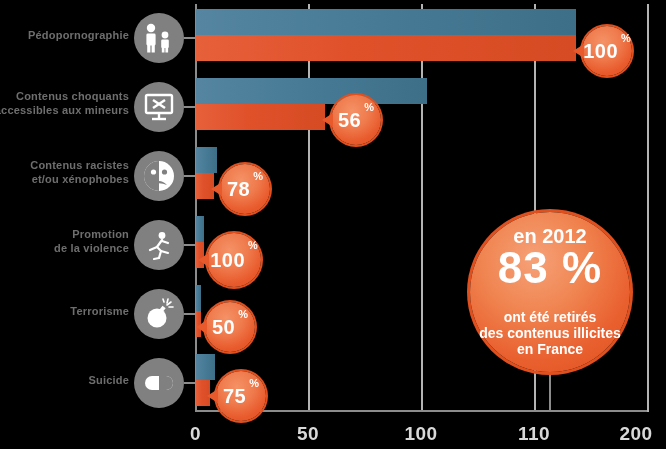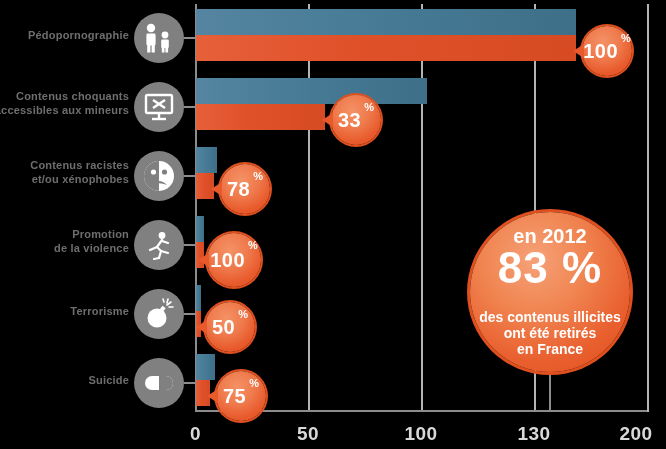--- a/index.html
+++ b/index.html
@@ -172,21 +172,21 @@
       <div class="gridline" style="left: 226px;"></div>
       <div class="gridline" style="left: 339px;"></div>
       <div class="gridline" style="left: 452px;"></div>
     </div>
   <div class="axis-left"></div>
   <div class="axis-bottom"></div>
 
   <div class="tick-label first" style="left:195px;">0</div>
   <div class="tick-label" style="left:308px;">50</div>
   <div class="tick-label" style="left:421px;">100</div>
-  <div class="tick-label" style="left:534px;">130</div>
+  <div class="tick-label" style="left:534px;">110</div>
   <div class="tick-label last" style="left:640px;">200</div>
 
   <div class="row" style="top:0px;">
     <div class="row-label" style="top:28px;">
       <div>Pédopornographie</div>
     </div>
     <div class="row-icon" style="top:13px;">
       <svg width="34" height="30" viewBox="0 0 34 30" fill="#ffffff">
         <circle cx="9" cy="5" r="4.2"></circle>
         <rect x="4.4" y="10.5" width="9.2" height="12" rx="1.4"></rect>
@@ -220,21 +220,21 @@
         <line x1="23" y1="8" x2="11" y2="16"></line>
         <line x1="17" y1="21" x2="17" y2="26"></line>
         <line x1="10" y1="27" x2="24" y2="27"></line>
       </svg>
     </div>
     <div class="connector" style="top:37px;"></div>
     <div class="bar blue" style="top:9px;  width:231px;"></div>
     <div class="bar orange" style="top:35px; width:129px;"></div>
     <div class="bubble" style="left:331px; top:26px; width:50px; height:50px;">
       <div class="bubble-tail" style="left:-9px; top:18px;"></div>
-      <span class="num">33</span>
+      <span class="num">56</span>
       <span class="pct">%</span>
     </div>
   </div>
 
   <div class="row" style="top:138px;">
     <div class="row-label" style="top:20px;">
       <div>Contenus racistes</div>
       <div>et/ou xénophobes</div>
     </div>
     <div class="row-icon" style="top:13px;">
@@ -324,18 +324,18 @@
       <div class="bubble-tail" style="left:-9px; top:18px;"></div>
       <span class="num">75</span>
       <span class="pct">%</span>
     </div>
   </div>
 
   <div class="badge-stem"></div>
   <div class="badge">
     <div class="badge-top">en 2012</div>
     <div class="badge-big">83 %</div>
+    <div class="badge-line">ont été retirés</div>
     <div class="badge-line">des contenus illicites</div>
-    <div class="badge-line">ont été retirés</div>
     <div class="badge-line">en France</div>
   </div>
 
 </div>
 
 </body></html>

